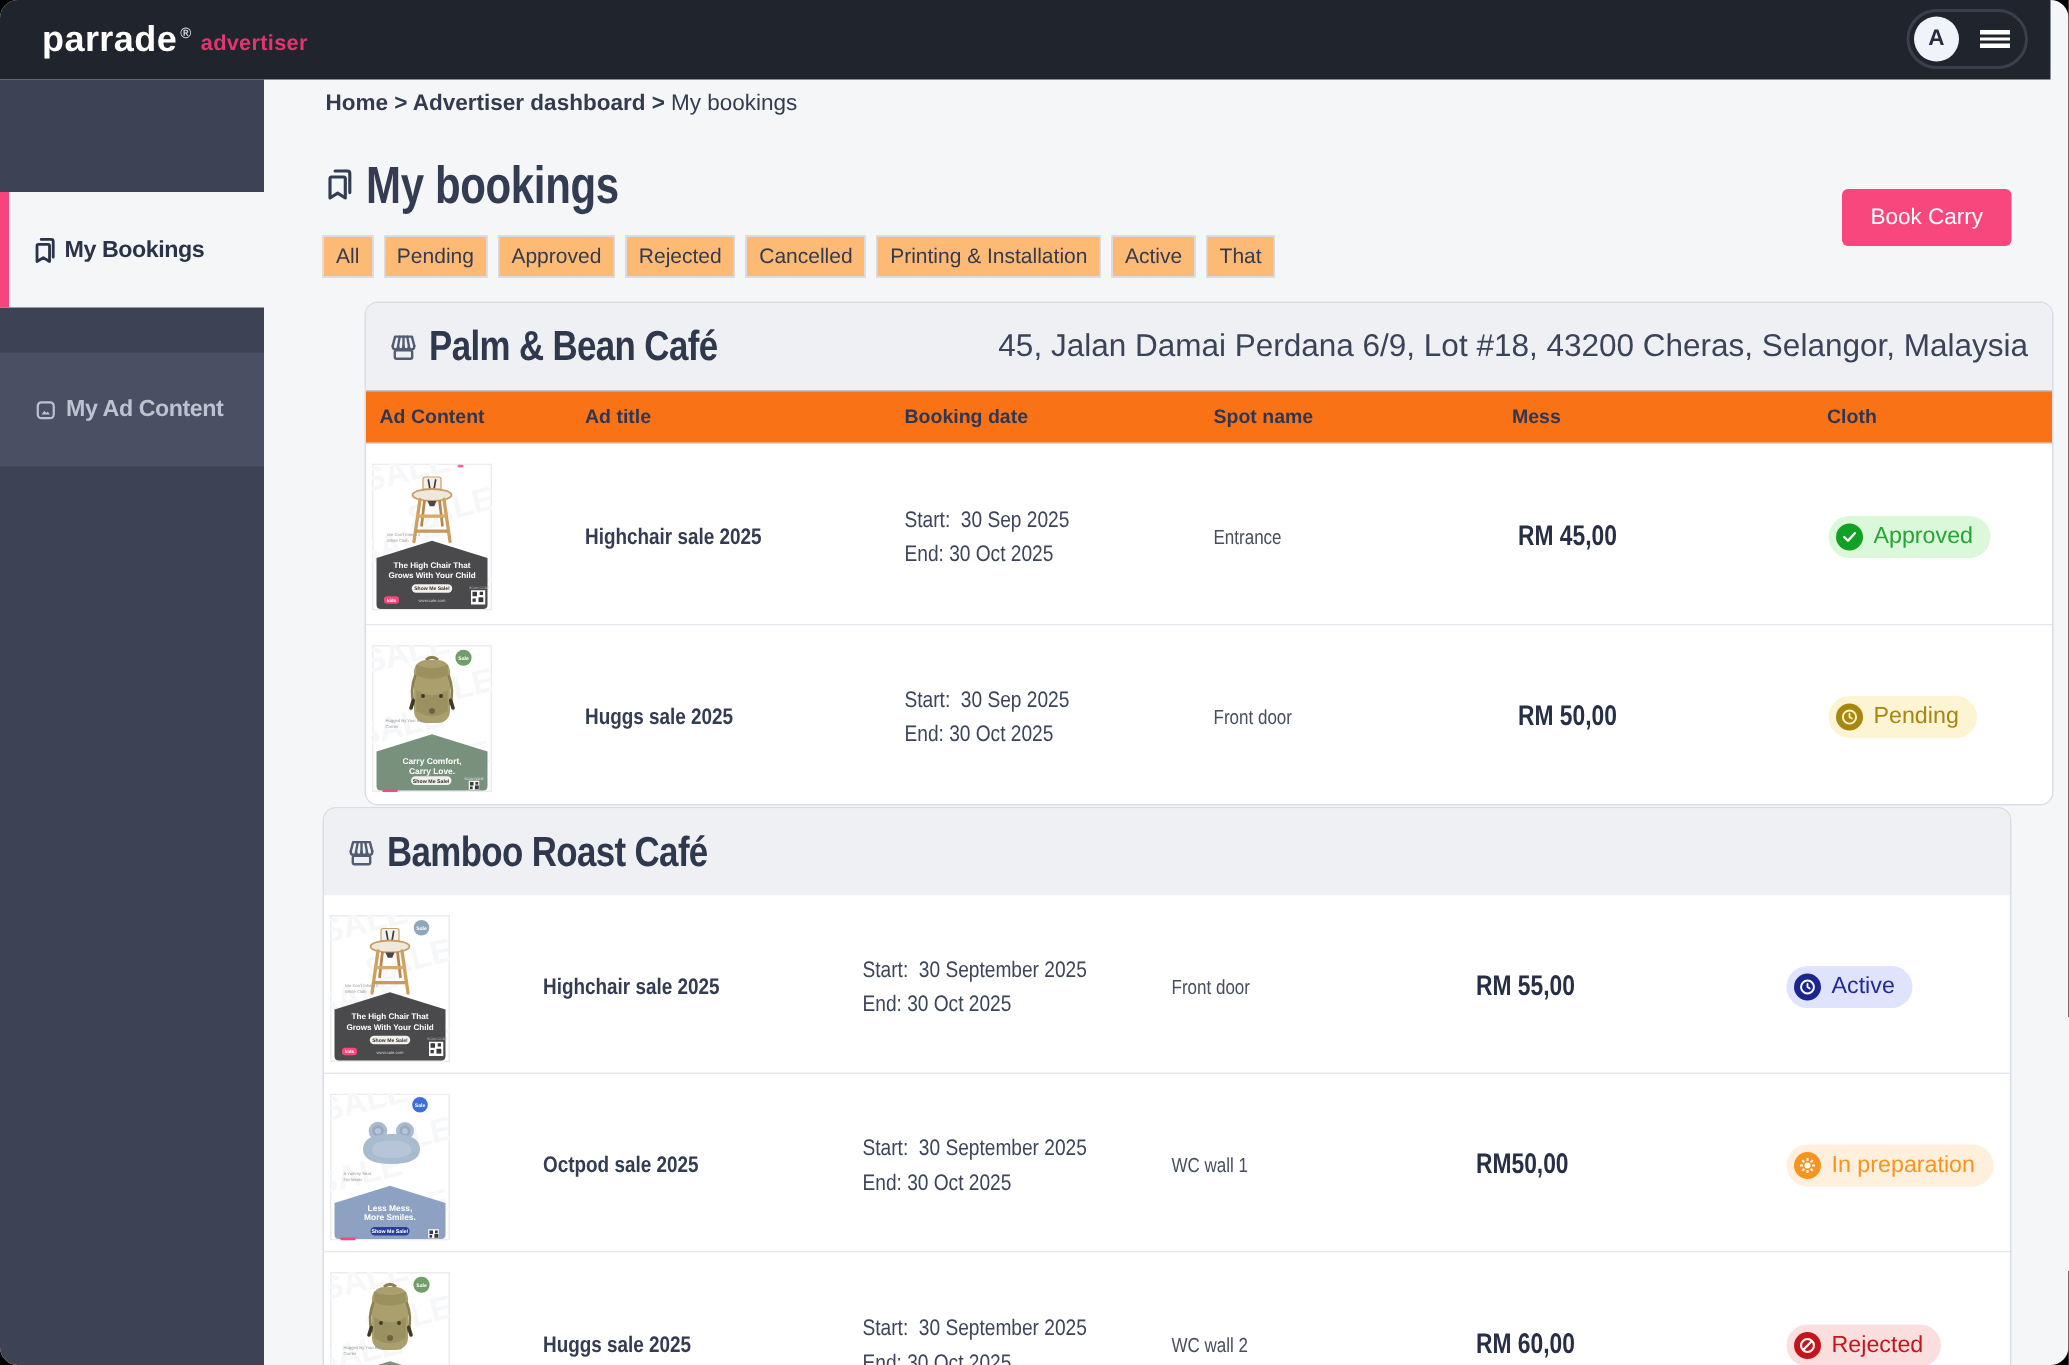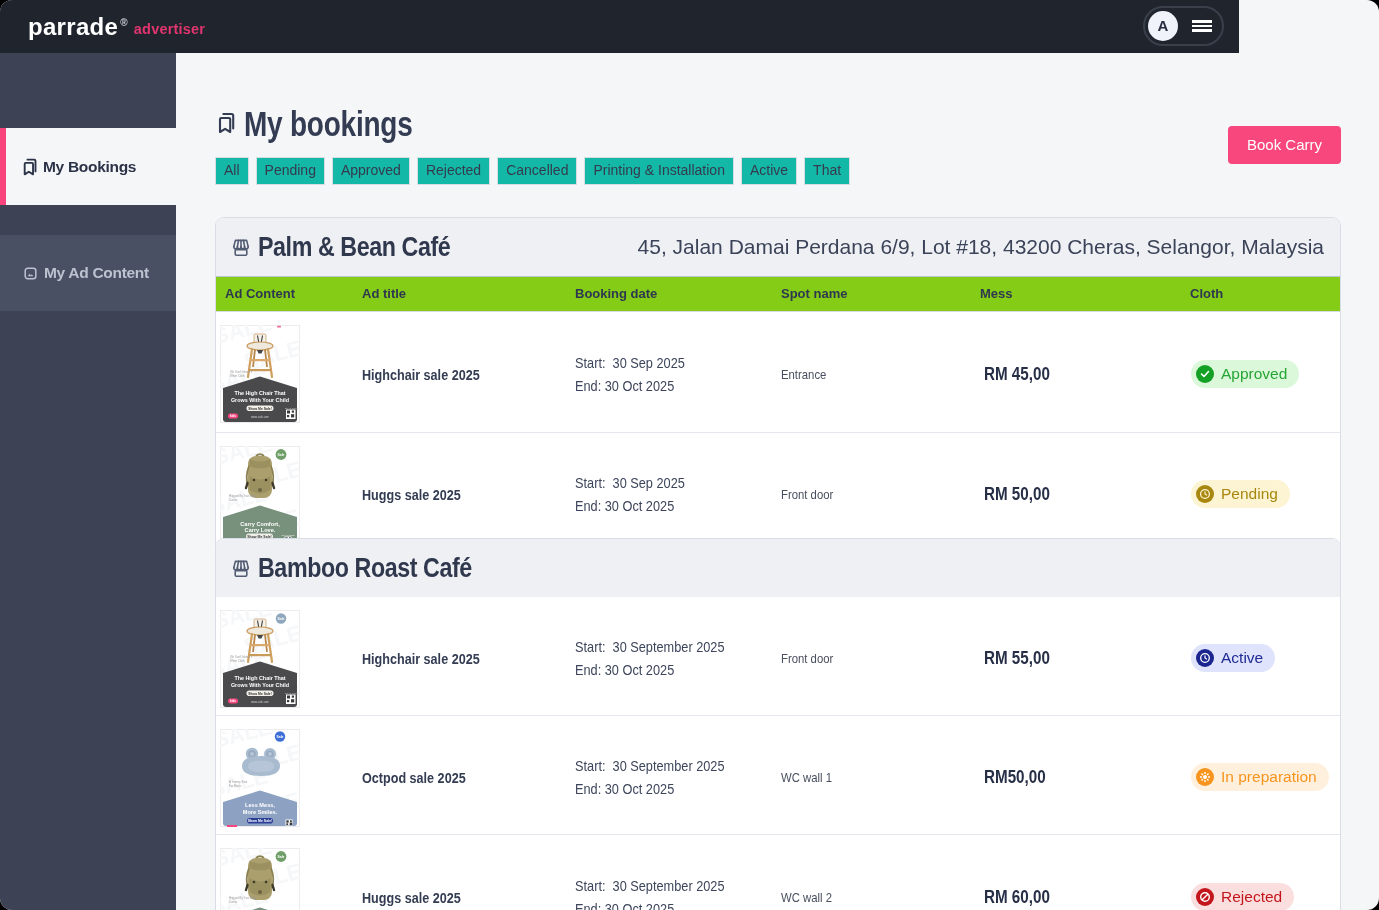--- a/index.html
+++ b/index.html
@@ -1,21 +1,21 @@
 <!DOCTYPE html>
 <html><head>
 <meta charset="utf-8">
 <style>
 * { margin:0; padding:0; box-sizing:border-box; }
 html,body { background:#000; }
 body { font-family:"Liberation Sans", sans-serif; }
 .app { position:relative; width:1379px; height:910px; background:#f5f6f8; border-radius:12px; overflow:hidden; }
 
 
-.topbar { position:absolute; left:0; top:0; width:1239px; height:53px; background:#20242d;padding-left:25px; }
+.topbar { position:absolute; left:0; top:0; width:1367px; height:53px; background:#20242d;padding-left:25px; }
 .logo { position:absolute; left:28px; top:13px; font-size:24px; font-weight:bold; color:#fff; letter-spacing:0.3px; }
 .logo sup { font-size:10px; color:#cfd3dc; margin-left:2px; }
 .logo .adv { color:#e0356e; font-size:14.5px; font-weight:bold; letter-spacing:0.2px; margin-left:6px; vertical-align:1px; }
 .userpill { position:absolute; right:15px; top:6px; width:81px; height:40px; border:2px solid #3a3f4c; border-radius:20px; }
 .avatar { position:absolute; left:3px; top:3px; width:30px; height:30px; border-radius:50%; background:#f1f3fb; color:#262d3f; font-weight:bold; font-size:15px; text-align:center; line-height:30px; }
 .burger { position:absolute; right:10px; top:12px; width:20px; height:12px; }
 .burger div { height:2.6px; background:#fff; margin-bottom:2.1px; }
 
 
 .sidebar { position:absolute; left:0; top:53px; width:176px; height:857px; background:#3d4355; }
@@ -25,31 +25,31 @@
 .nav2 { top:182px; background:#4a5063; color:#bcc2cf; height:76px; }
 .navitem svg { margin-left:23px; margin-right:6px; }
 
 
 .main { position:absolute; left:176px; top:53px; width:1203px; height:857px; }
 .crumb { position:absolute; left:41px; top:7px; font-size:15px; color:#333b4f; font-weight:bold; }
 .crumb .light { font-weight:normal; }
 .pagetitle { position:absolute; left:68px; top:53px; font-size:35px; line-height:35px; font-weight:bold; color:#333c52; letter-spacing:-0.3px; transform:scaleX(0.8); transform-origin:left; white-space:nowrap; }
 .titleicon { position:absolute; left:42px; top:59px; }
 .bookbtn { position:absolute; left:1052px; top:73px; width:113px; height:38px; background:#f8477d; color:#fff; font-size:15px; text-align:center; line-height:38px; border-radius:4px; }
-.chip { display:inline-block; height:28px; line-height:25px; padding:0 8px; background:#14b8a6; border:1.5px solid #d9dce3; border-radius:0; font-size:14px; color:#343b4e; margin-right:7px; }
+.chip { display:inline-block; height:28px; line-height:25px; padding:0 8px; background:#fdba74; border:1.5px solid #d9dce3; border-radius:0; font-size:14px; color:#343b4e; margin-right:7px; }
 
 
 .card { position:absolute; left:39px; width:1126px; background:#fff; border:1px solid #d9dde5; border-radius:9px; overflow:hidden; }
-.card1 { top:164px; height:336px; }
+.card1 { top:148px; height:336px;margin-left:28px; }
 .card2 { top:485px; height:600px; }
 .cardhead { height:58px; background:#eff0f4; display:flex; align-items:center; padding:0 16px 0 15px; }
 .cardhead svg { margin-right:7px; }
 .cafename { display:inline-block; font-size:28px; font-weight:bold; color:#30384e; letter-spacing:-0.5px; transform:scaleX(0.83); transform-origin:left; white-space:nowrap; }
 .addr { margin-left:auto; font-size:21px; color:#3b4359; }
-.thead { position:relative; height:36px; background:#84cc16; border-top:1px solid #bfc5d0; border-bottom:1px solid #d6dae2; font-size:13px; font-weight:bold; color:#2f3750; }
+.thead { position:relative; height:36px; background:#f97316; border-top:1px solid #bfc5d0; border-bottom:1px solid #d6dae2; font-size:13px; font-weight:bold; color:#2f3750; }
 .thead span { position:absolute; top:9px; }
 .row { position:relative; height:119px; border-bottom:1px solid #e4e7ed; background:#fff; }
 .card1 .row { height:120.5px; }
 .card1 .row:last-child { height:119.5px; }
 .row:last-child { border-bottom:none; }
 .thumb { position:absolute; left:4px; top:13px; }
 .c2 { position:absolute; left:146px; top:calc(50% + 2px); transform:translateY(-50%) scaleX(0.84); transform-origin:left center; font-size:15px; font-weight:bold; color:#333c52; white-space:nowrap; }
 .c3 { position:absolute; left:359px; top:calc(50% + 2px); transform:translateY(-50%) scaleX(0.85); transform-origin:left center; font-size:15px; color:#3c455b; line-height:23px; white-space:nowrap; }
 .c4 { position:absolute; left:565px; top:calc(50% + 2px); transform:translateY(-50%) scaleX(0.84); transform-origin:left center; font-size:13.5px; color:#474e5e; white-space:nowrap; }
 .c5 { position:absolute; left:768px; top:calc(50% + 2px); transform:translateY(-50%) scaleX(0.8); transform-origin:left center; font-size:19px; font-weight:bold; color:#272f47; white-space:nowrap; }
@@ -64,20 +64,21 @@
 .b-prep { background:#fff0de; color:#f7941e; }
 .b-prep .ic { background:#f7941e; }
 .b-rejected { background:#fbdfdf; color:#c3161c; }
 .b-rejected .ic { background:#c3161c; }
 .ic svg { position:absolute; left:3px; top:3px; }
 </style>
 </head>
 <body>
 <div class="app">
   <div class="main">
+    <div class="crumb">Home &gt; Advertiser dashboard &gt; <span class="light">My bookings</span></div>
     <svg class="titleicon" width="17" height="22" viewBox="0 0 17 22" fill="none" stroke="#333c52" stroke-width="2.1" stroke-linejoin="round" stroke-linecap="round">
       <path d="M2 7.2 Q2 6 3.2 6 H11 Q12.2 6 12.2 7.2 V20 L7.1 16.8 L2 20 Z"></path>
       <path d="M5.4 2 H13.6 Q15.2 2 15.2 3.6 V16.4"></path>
     </svg>
     <div class="pagetitle">My bookings</div>
     <div class="bookbtn">Book Carry</div>
     <div style="position:absolute; left:39px; top:104px;">
       <span class="chip">All</span><span class="chip">Pending</span><span class="chip">Approved</span><span class="chip">Rejected</span><span class="chip">Cancelled</span><span class="chip">Printing &amp; Installation</span><span class="chip">Active</span><span class="chip">That</span>
     </div>
 

